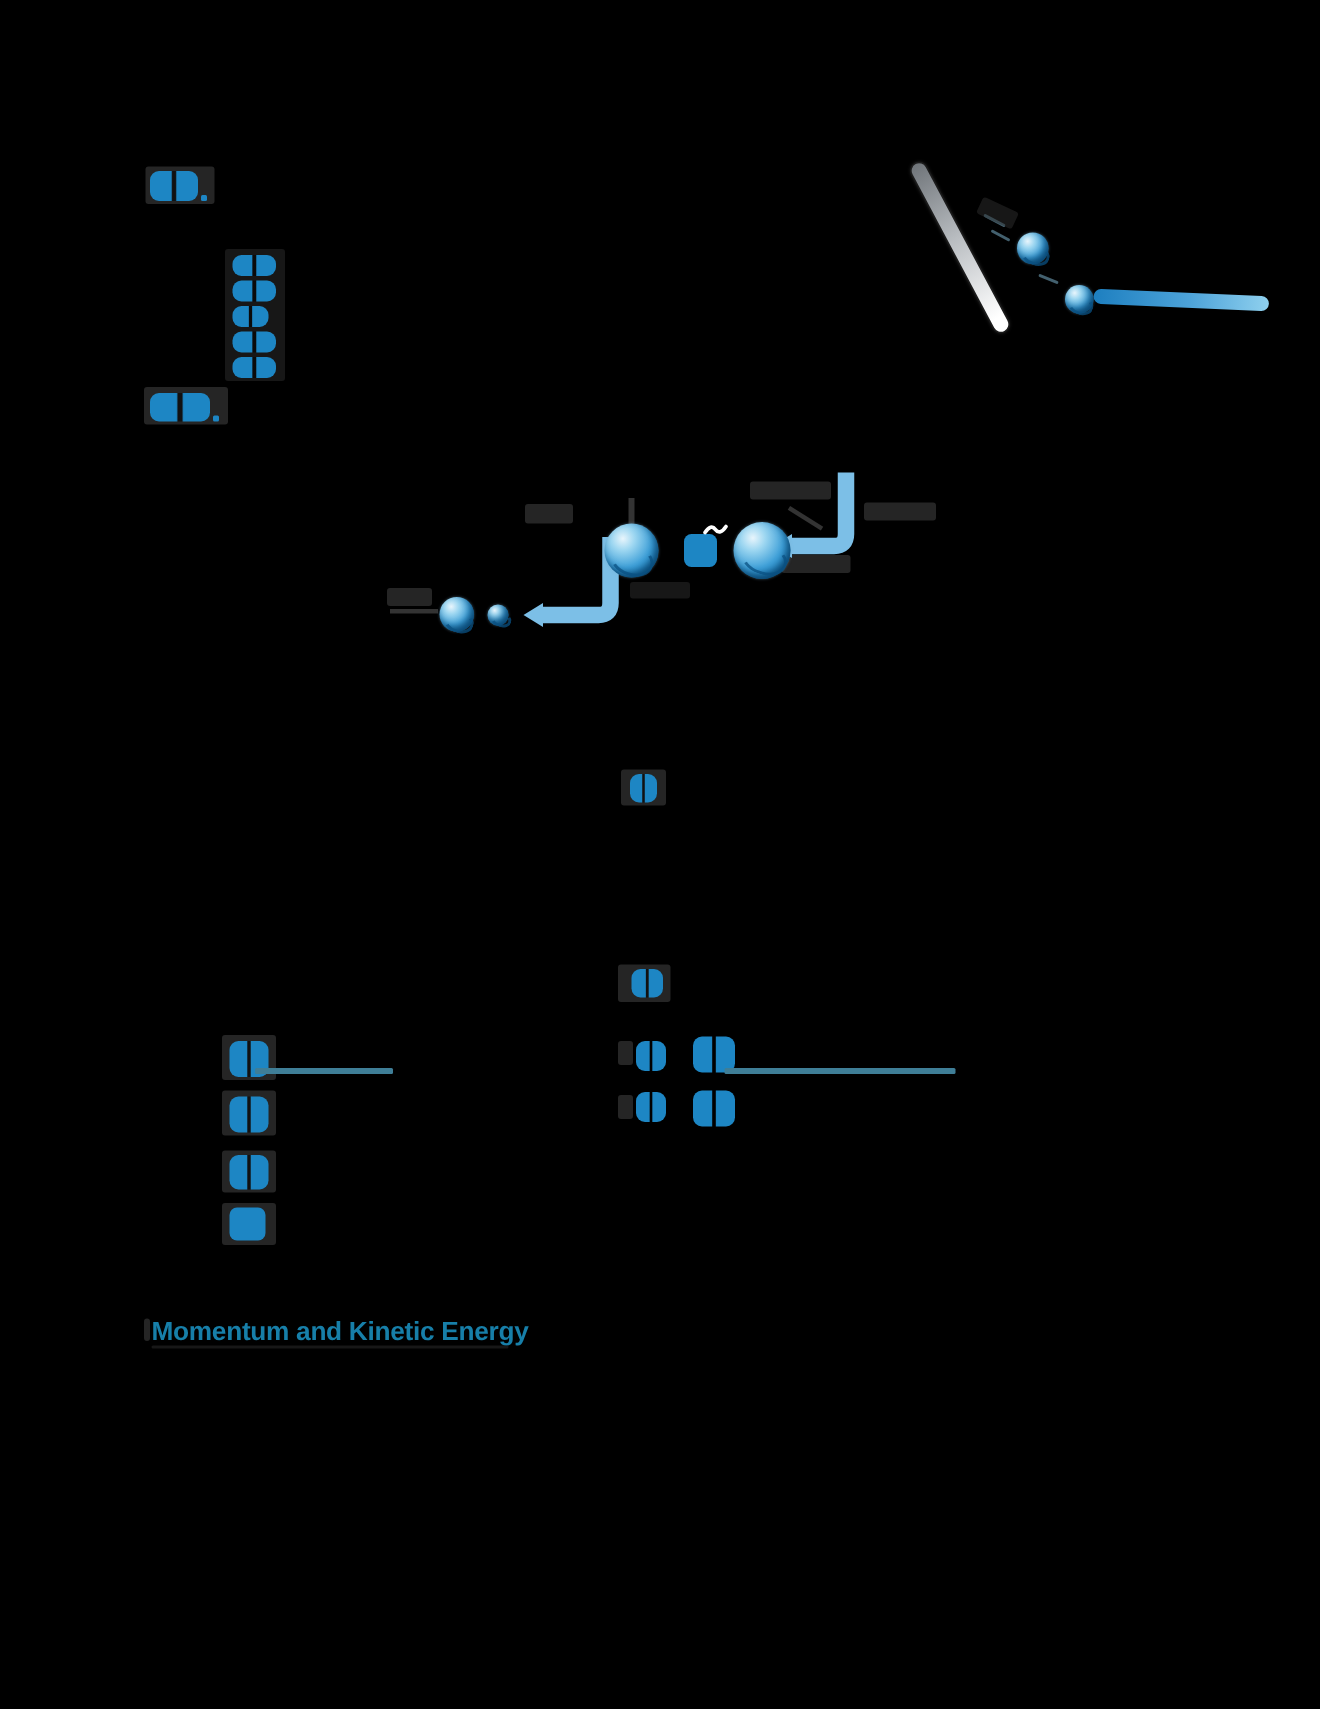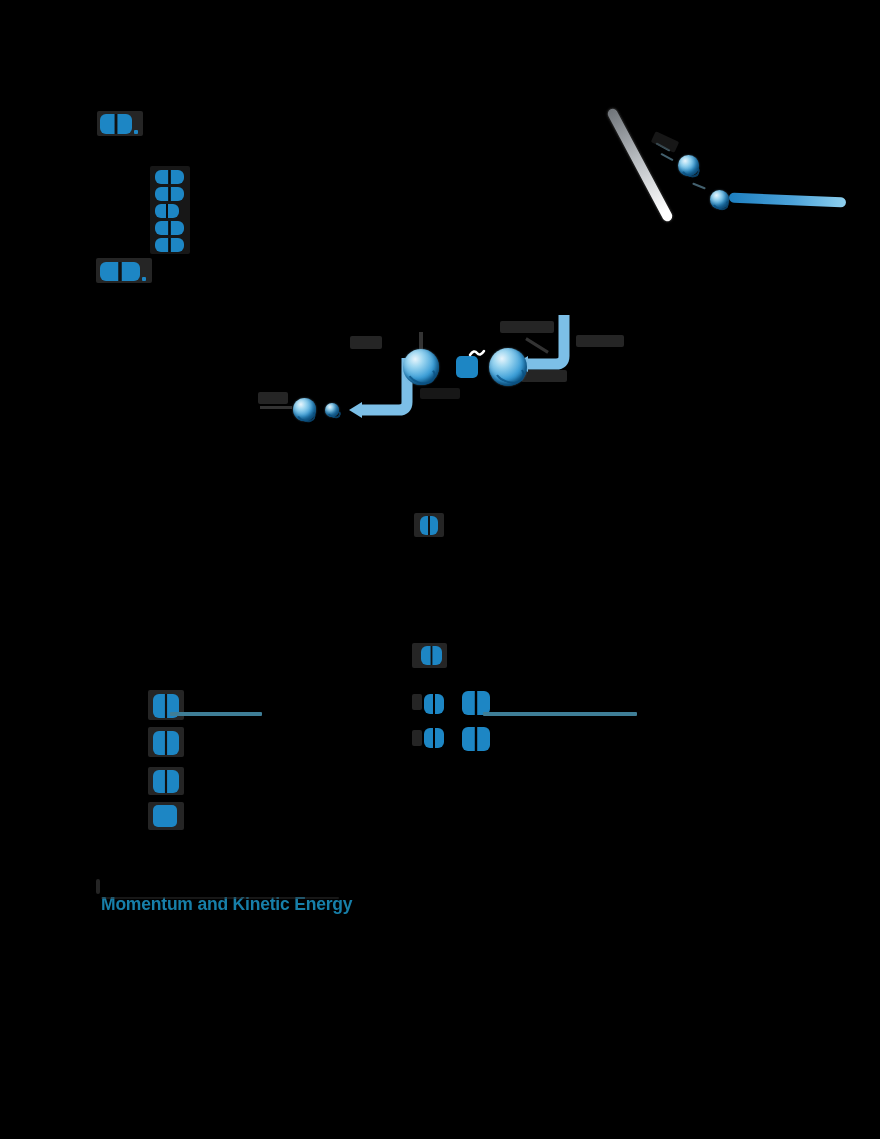--- a/index.html
+++ b/index.html
@@ -27,21 +27,20 @@
   .ball::after{content:"";position:absolute;left:12%;top:38%;width:70%;height:46%;
     border:2px solid rgba(10,80,130,.75);border-top-color:transparent;border-left-color:transparent;
     border-radius:50%;transform:rotate(18deg);}
   
   .elbow path{stroke:var(--lightpath);}
   .elbow polygon{fill:var(--lightpath);}
   .rule{position:absolute;height:4px;background:var(--tealrule);border-radius:1px;}
   .heading{
     position:absolute;color:var(--heading);font-weight:bold;font-size:17.5px;letter-spacing:-0.2px;
     white-space:nowrap;
-    margin-top:17px;
   }
   .streak{position:absolute;height:10px;border-radius:6px;
     background:linear-gradient(90deg,#1d7fc0 0%, #4da3d9 55%, #8fd0ee 100%);}
   .stick{position:absolute;width:10px;height:126px;border-radius:6px;
     background:linear-gradient(175deg,#6f7479 0%, #b9bdc1 45%, #ffffff 92%);
     box-shadow:0 0 0 1px #1b1b1b, 0 0 3px #4a4a4a;}
   .motionline{position:absolute;background:#43606e;border-radius:2px;}
   .darrow{position:absolute;background:#333;}
   .tri{position:absolute;width:0;height:0;}
 </style>

